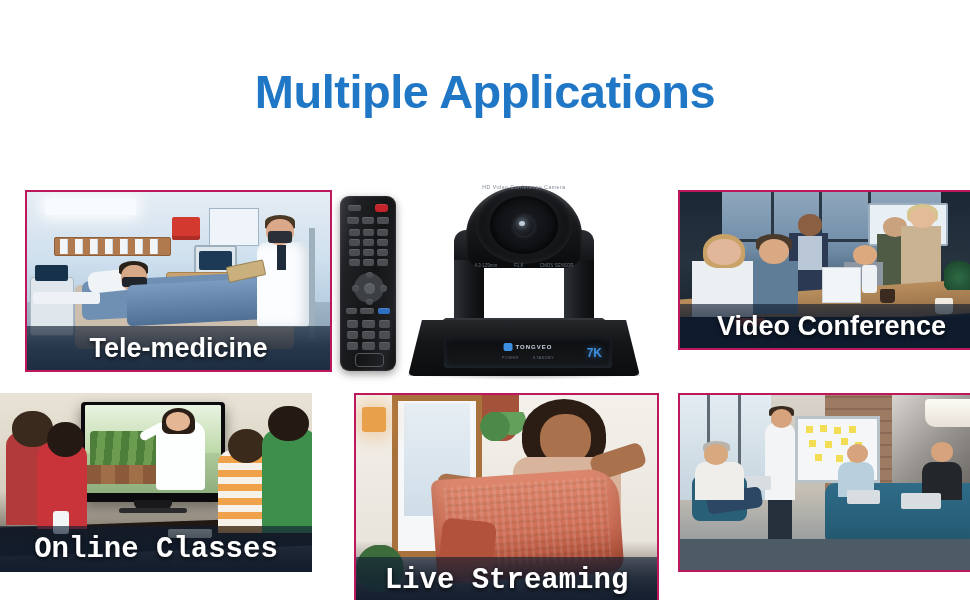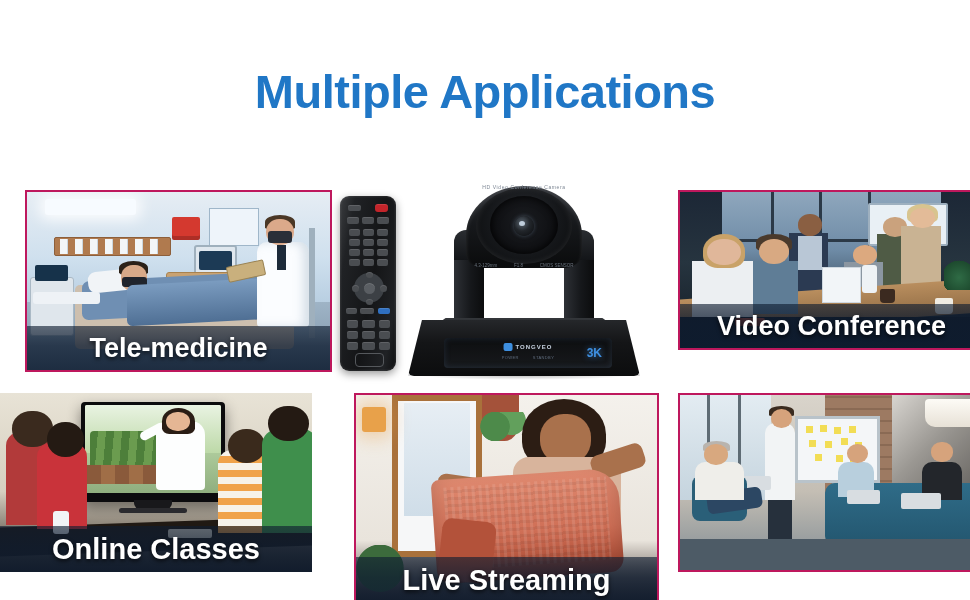--- a/index.html
+++ b/index.html
@@ -23,21 +23,21 @@
   .tile.bordered{border:2px solid #be185d;box-sizing:border-box;margin-left:20px;}
   .scene{position:absolute;left:0;top:0;width:100%;height:100%;overflow:hidden;}
   .tile-caption{
     position:absolute;left:0;right:0;bottom:0;
     background:linear-gradient(180deg,rgba(14,28,48,.62) 0%,rgba(14,28,48,.78) 45%,rgba(14,28,48,.86) 100%);
     color:#ffffff;font-weight:bold;text-align:center;
     text-shadow:0 2px 4px rgba(0,0,0,.75);
     display:flex;align-items:center;justify-content:center;
   }
   .cap-top{  height:44px;font-size:27px;}
-  .cap-bot{ height:46px;font-size:29px;}
+  .cap-bot{ height:46px;font-size:29px;font-family:Liberation Mono, monospace;}
 
   
   .sh{position:absolute;}
   .rnd{border-radius:50%;}
 
   
   #t1 .wall{left:0;top:0;width:100%;height:62%;background:linear-gradient(180deg,#e6edf4 0%,#cfe0ee 60%,#b9cfe2 100%);}
   #t1 .floor{left:0;top:62%;width:100%;height:38%;background:linear-gradient(180deg,#9fb4c6 0%,#7c93a8 100%);}
   #t1 .ceilLight{left:6%;top:4%;width:30%;height:9%;background:#f7fbff;border-radius:3px;box-shadow:0 0 14px 5px rgba(255,255,255,.85);}
   #t1 .board{left:9%;top:25%;width:38%;height:10%;background:#b07a4e;border:1px solid #8d5f3b;border-radius:2px;}
@@ -342,21 +342,21 @@
     <div class="camBase">
       <div class="camPanel">
         <div class="camLogo">
           <span class="camLogoMark"></span>
           <span class="camLogoText">TONGVEO</span>
         </div>
         <div class="camLeds">
           <span>POWER</span>
           <span>STANDBY</span>
         </div>
-        <div class="cam4k">3K</div>
+        <div class="cam4k">7K</div>
       </div>
     </div>
     <div class="camShadow"></div>
   </div>
 
   <div class="tile bordered" id="t2" style="left:658px;top:172px;width:307px;height:160px;">
     <div class="scene">
       <div class="sh bg"></div>
       <div class="sh winwall"></div>
       <div class="sh mul" style="left:30%"></div>

